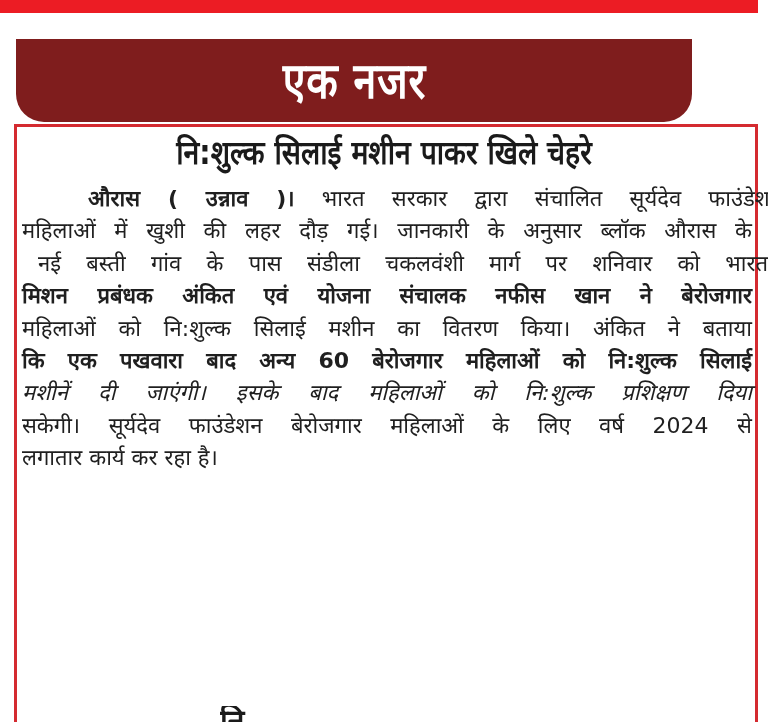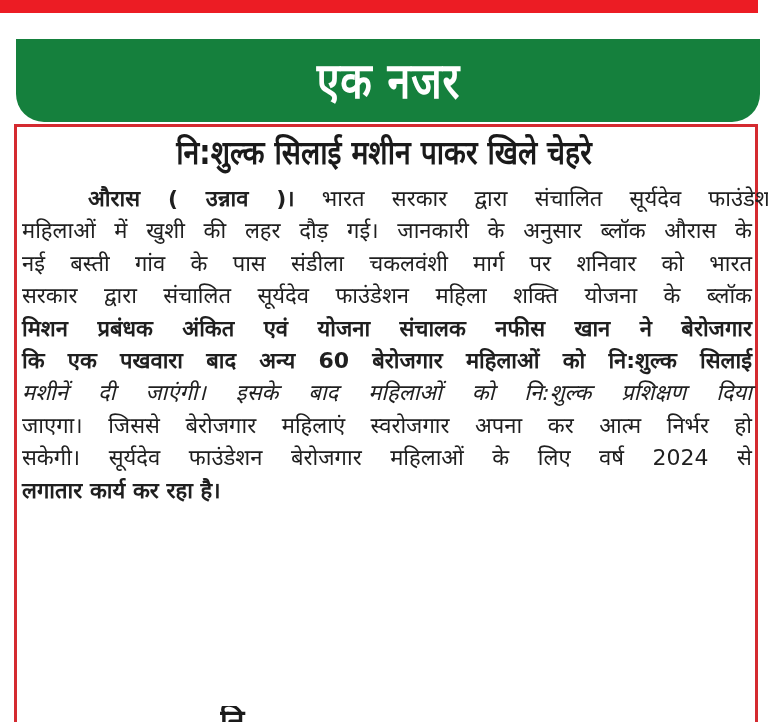--- a/index.html
+++ b/index.html
@@ -19,23 +19,23 @@
       left: 0;
       top: 0;
       width: 758px;
       height: 13px;
       background: #ec1c24;
     }
     .banner {
       position: absolute;
       left: 16px;
       top: 39px;
-      width: 744px;
+      width: 676px;
       height: 83px;
-      background: #15803d;
+      background: #7f1d1d;
       border-radius: 0 0 28px 28px;
       display: flex;
       align-items: center;
       justify-content: center;
     }
     .banner-title {
       color: #ffffff;
       font-family: "DejaVu Sans", sans-serif;
       font-weight: bold;
       font-size: 50px;
@@ -82,21 +82,20 @@
       white-space: nowrap;
       text-align: justify;
       text-align-last: justify;
       transform-origin: left center;
     }
     .line.first {
       padding-left: 30px;
     }
     .line.last {
       text-align-last: left;
-      font-weight: bold;
     }
     .dateline {
       font-weight: bold;
       margin-left: 36px;
     }
     .bottom-fragment {
       position: absolute;
       left: 220px;
       top: 706px;
       width: 120px;
@@ -117,23 +116,22 @@
   <span class="banner-title">एक नजर</span>
 </div>
 
 <div class="article-box"></div>
 
 <div class="headline">नि:शुल्क सिलाई मशीन पाकर खिले चेहरे</div>
 
 <div class="body-text">
   <span class="line first" style="display: block; width: 730px;"><span class="dateline">औरास ( उन्नाव )।</span><span> भारत सरकार द्वारा संचालित सूर्यदेव फाउंडेशन</span></span>
   <span class="line" style="display: block; width: 730px;">महिलाओं में खुशी की लहर दौड़ गई। जानकारी के अनुसार ब्लॉक औरास के</span>
-  <span class="line" style="display: block; width: 730px;">नई बस्ती गांव के पास संडीला चकलवंशी मार्ग पर शनिवार को भारत</span>
-  <span class="line" style="display: block; width: 730px;">सरकार द्वारा संचालित सूर्यदेव फाउंडेशन महिला शक्ति योजना के ब्लॉक</span>
+  <span class="line" style="display: block; width: 730px; margin-left: 16px;">नई बस्ती गांव के पास संडीला चकलवंशी मार्ग पर शनिवार को भारत</span>
   <span class="line" style="display: block; width: 730px; font-weight: bold;">मिशन प्रबंधक अंकित एवं योजना संचालक नफीस खान ने बेरोजगार</span>
+  <span class="line" style="display: block; width: 730px;">महिलाओं को नि:शुल्क सिलाई मशीन का वितरण किया। अंकित ने बताया</span>
   <span class="line" style="display: block; width: 730px; font-weight: bold;">कि एक पखवारा बाद अन्य 60 बेरोजगार महिलाओं को नि:शुल्क सिलाई</span>
   <span class="line" style="display: block; width: 730px; font-style: italic;">मशीनें दी जाएंगी। इसके बाद महिलाओं को नि:शुल्क प्रशिक्षण दिया</span>
-  <span class="line" style="display: block; width: 730px;">जाएगा। जिससे बेरोजगार महिलाएं स्वरोजगार अपना कर आत्म निर्भर हो</span>
   <span class="line" style="display: block; width: 730px;">सकेगी। सूर्यदेव फाउंडेशन बेरोजगार महिलाओं के लिए वर्ष 2024 से</span>
   <span class="line last" style="display: block; width: 730px;">लगातार कार्य कर रहा है।</span>
 </div>
 
 <div class="bottom-fragment">नि </div>
 
 </body></html>

